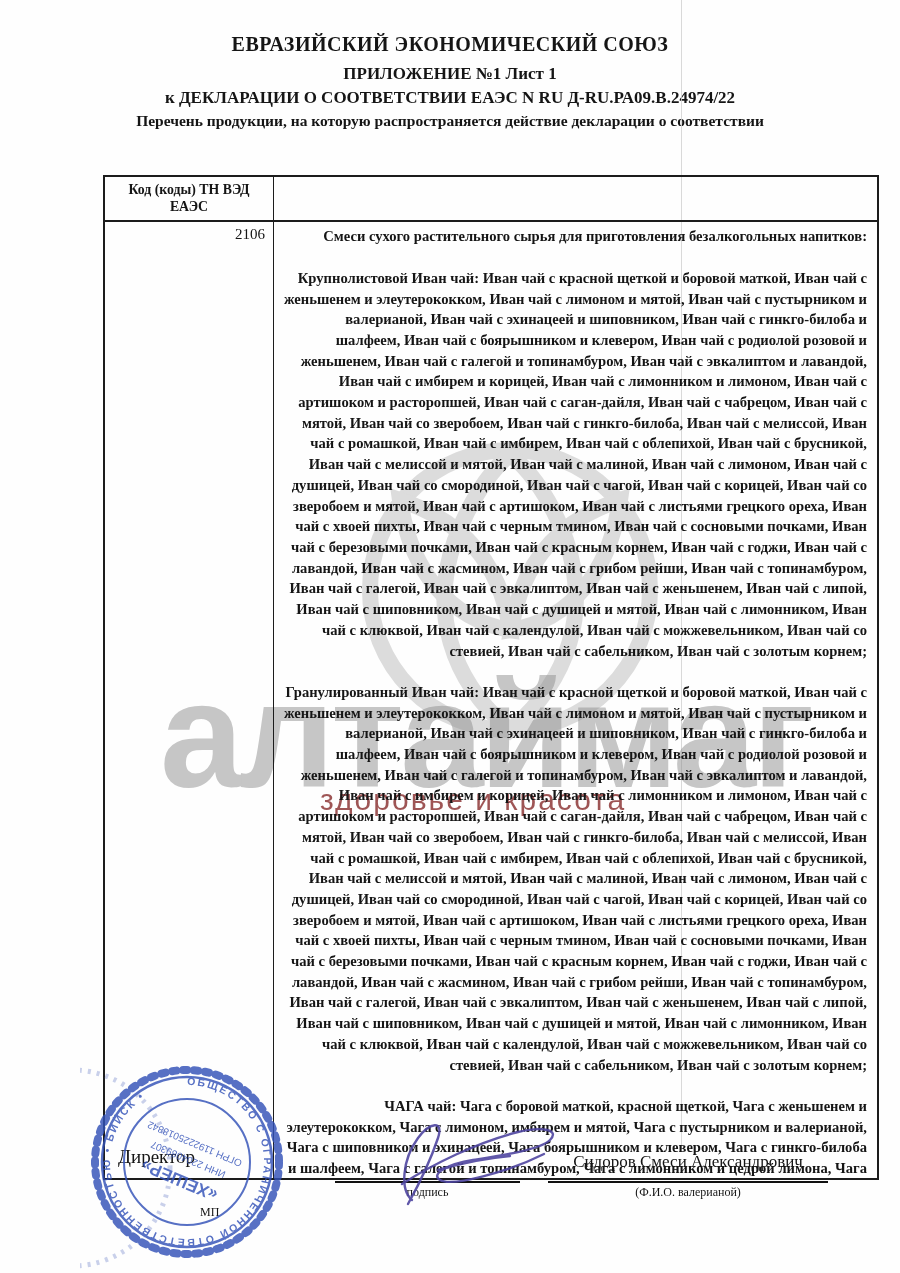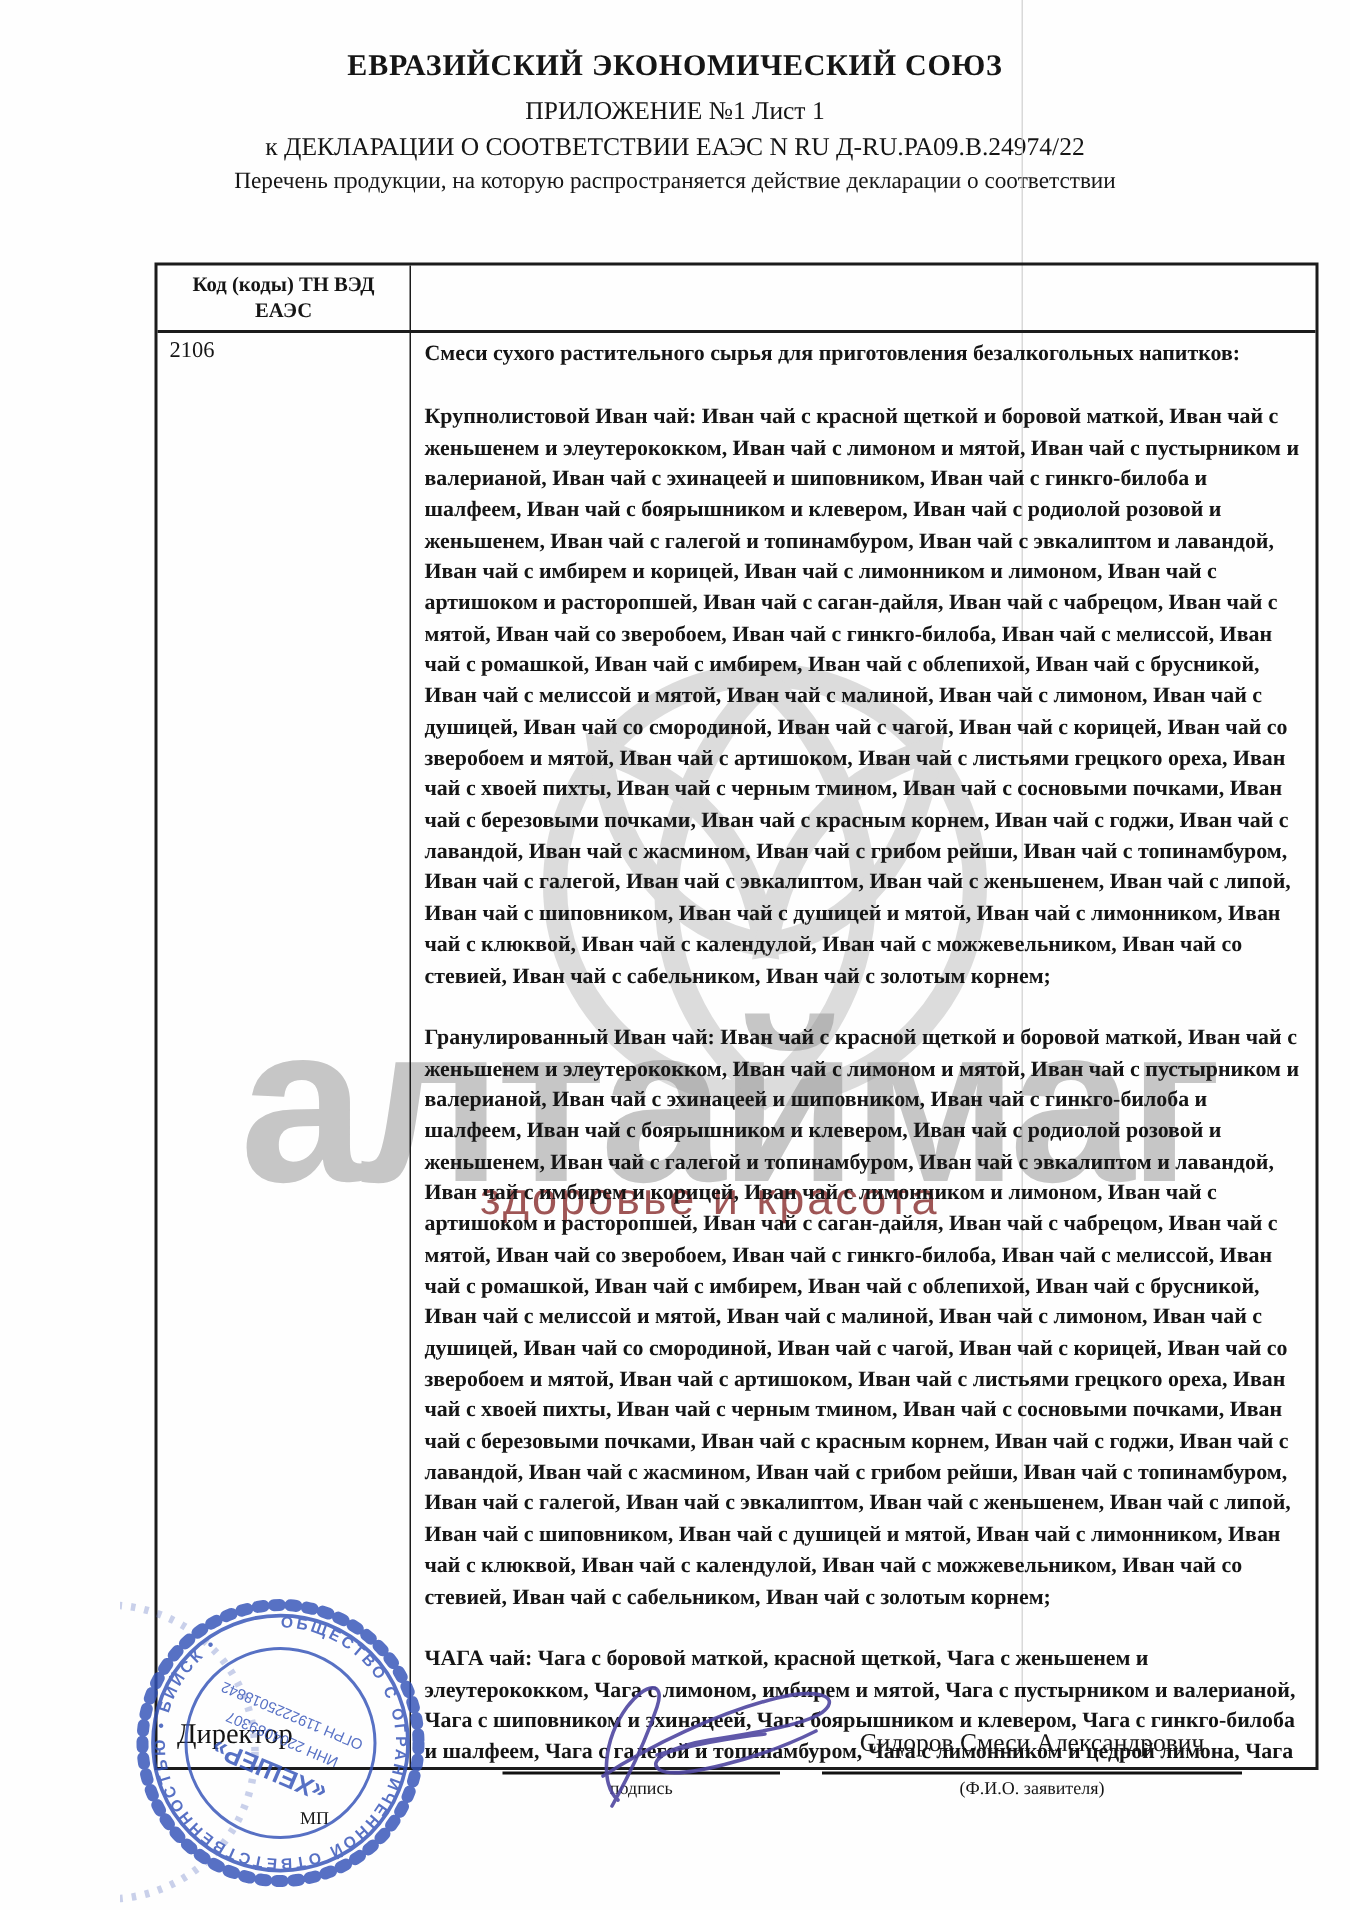--- a/index.html
+++ b/index.html
@@ -4,35 +4,35 @@
 <style>
   html,body{margin:0;padding:0;}
   body{
     width:900px;height:1273px;position:relative;overflow:hidden;
     background:#fefefe;
     font-family:"Liberation Serif","DejaVu Serif",serif;
     color:#151515;
   }
   .abs{position:absolute;}
   
-  .hdr{left:0;right:0;text-align:center;line-height:1.15;}
+  .hdr{left:0;right:0;text-align:center;line-height:1.15;font-weight:bold;}
   .hdr-title{top:33px;font-size:20px;font-weight:bold;letter-spacing:.5px;}
   .hdr-sub1{top:64px;font-size:17px;}
   .hdr-sub2{top:88px;font-size:17px;}
   .hdr-sub3{top:112px;font-size:15.5px;}
   
   .fold{left:681px;top:0;width:1px;height:1148px;background:#cfcfcf;opacity:.8;}
   
   .doc-table{
     left:103px;top:142px;width:776px;height:1005px;
     border:2px solid #1c1c1c;box-sizing:border-box;
     display:flex;flex-direction:column;z-index:2;background:transparent;margin-top:33px;
   }
   .t-head{display:flex;border-bottom:2px solid #1c1c1c;}
-  .t-body{display:flex;flex:1;min-height:0;}
+  .t-body{display:flex;flex:1;min-height:0;text-align:right;}
   .c1{width:169px;flex:0 0 169px;border-right:1.5px solid #1c1c1c;box-sizing:border-box;}
   .c2{flex:1;box-sizing:border-box;}
   .t-head .c1,.t-head .c2{
     font-weight:bold;font-size:13.8px;text-align:center;
     padding:4px 6px 5px 6px;line-height:1.25;
   }
   .t-body .c1{padding:4px 8px;font-size:15px;}
   .t-body .c2{padding:4px 10px 0 9px;font-size:14.6px;line-height:20.7px;overflow:hidden;font-weight:bold;}
   .t-body .c2 p{margin:0 0 20.7px 0;}
   
@@ -97,21 +97,21 @@
 </div>
 
 <div class="abs director">Директор</div>
 <div class="abs mp">МП</div>
 
 <div class="abs sig-line"></div>
 <div class="abs sig-caption">подпись</div>
 
 <div class="abs name">Сидоров Смеси Александрович</div>
 <div class="abs name-line"></div>
-<div class="abs name-caption">(Ф.И.О. заявителя)</div>
+<div class="abs name-caption">(Ф.И.О. валерианой)</div>
 
 <svg class="abs sig-wrap" width="200" height="95" viewBox="0 0 200 95">
   <g fill="none" stroke="#4f46a0" stroke-width="2.4" stroke-linecap="round" opacity="0.9">
     <path d="M 34 88 C 22 78 24 48 40 26 C 52 10 66 8 60 26 C 52 50 40 74 30 92"></path>
     <path d="M 24 72 C 55 52 100 30 140 20 C 165 14 182 18 172 28 C 162 38 120 44 95 48 C 70 52 52 62 62 68 C 74 75 130 60 166 42"></path>
     <path d="M 60 58 C 80 52 110 46 132 44"></path>
   </g>
 </svg>
 
 <svg class="abs stamp-wrap" width="230" height="225" viewBox="0 0 230 225">

